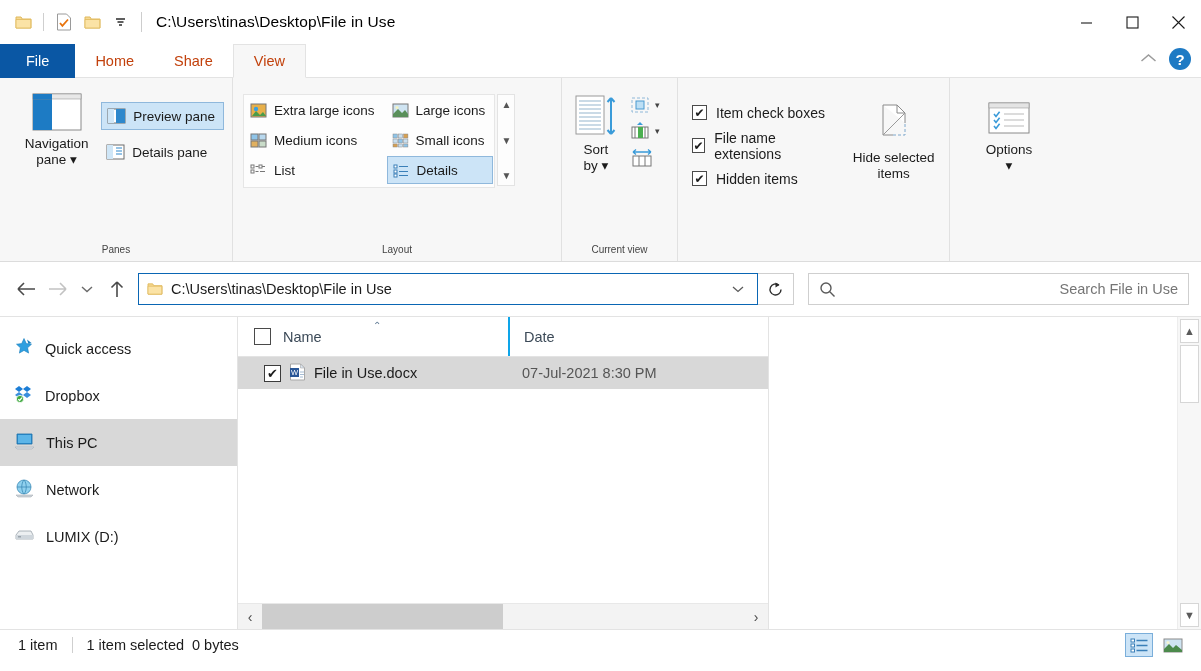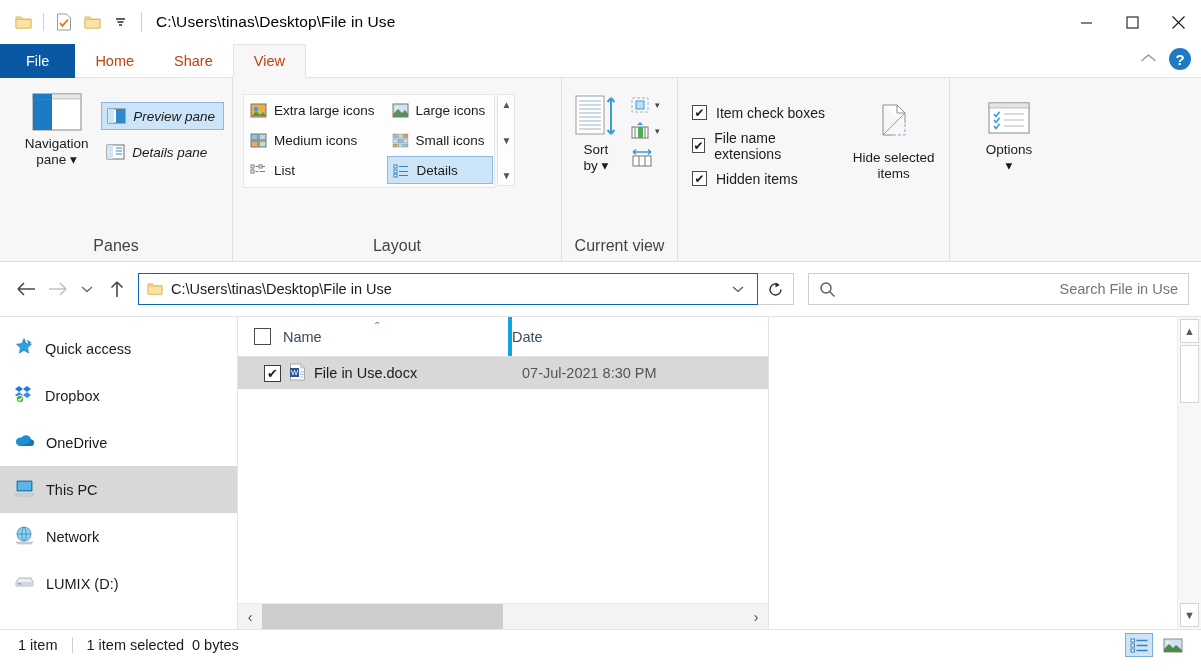--- a/index.html
+++ b/index.html
@@ -45,21 +45,21 @@
   }
 
   
   .ribbon {
     height: 184px; flex: none; background: #f7f7f7; border-bottom: 1px solid #dcdcdc;
     display: flex; position: relative;
   }
   .rgroup { display: flex; flex-direction: column; position: relative; padding-top: 6px; }
   .rgroup + .rgroup { border-left: 1px solid #e1e1e1; }
   .rgroup-body { flex: 1; display: flex; align-items: flex-start; padding: 4px 8px 0 8px; }
-  .rgroup-label { text-align: center; font-size: 16px; color: #444; padding-bottom: 6px; }
+  .rgroup-label { text-align: center; font-size: 10px; color: #444; padding-bottom: 6px; }
 
   .bigbtn {
     display: flex; flex-direction: column; align-items: center; justify-content: flex-start;
     padding: 4px 6px; min-width: 74px; cursor: default;
   }
   .bigbtn-label { font-size: 13.5px; color: #1b1b1b; text-align: center; line-height: 16px; margin-top: 4px; }
 
   .smallbtn {
     display: flex; align-items: center; gap: 7px; padding: 3px 8px 3px 5px;
     font-size: 13.5px; color: #1b1b1b; height: 28px; white-space: nowrap;
@@ -111,21 +111,21 @@
 
   .navpane { width: 237px; flex: none; background: #fff; padding-top: 8px; overflow: hidden; }
   .navitem { height: 47px; display: flex; align-items: center; padding-left: 14px; gap: 11px; font-size: 14.5px; }
   .navitem.selected { background: #d8d8d8; }
 
   .filearea { flex: 1; display: flex; flex-direction: column; min-width: 0; border-left: 1px solid #e3e3e3; }
   .listwrap { flex: 1; display: flex; flex-direction: column; min-height: 0; width: 548px; border-right: 1px solid #e3e3e3; }
   .colhdr { height: 40px; display: flex; align-items: center; border-bottom: 1px solid #e3e3e3; background:#fff; position: relative; }
   .col { display: flex; align-items: center; height: 100%; font-size: 14.5px; color: #3c4a58; position: relative; }
   .col.name { width: 270px; padding-left: 16px; gap: 12px; }
-  .col.date { width: 260px; border-left: 4px solid #0ea5e9; }
+  .col.date { width: 260px; padding-left: 14px; border-left: 2px solid #0ea5e9; }
   .sortarrow { position: absolute; top: 3px; left: 50%; font-size: 10px; color: #5e7994; }
   .hdrchk { width: 17px; height: 17px; border: 1px solid #4a4a4a; background: #fff; }
 
   .rows { flex: 1; overflow: hidden; background: #fff; }
   .frow { height: 32px; display: flex; align-items: center; font-size: 14.5px; }
   .frow.selected { background: #d8d8d8; }
   .fname { width: 270px; display: flex; align-items: center; padding-left: 26px; gap: 8px; }
   .fdate { width: 260px; padding-left: 14px; color: #555; }
   .rowchk {
     width: 17px; height: 17px; border: 1px solid #3c3c3c; background: #fff;
@@ -230,21 +230,21 @@
               <rect x="2" y="2" width="48" height="36" fill="#fff" stroke="#8a8a8a"></rect>
               <rect x="2" y="2" width="19" height="36" fill="#1d7bc4"></rect>
               <rect x="2" y="2" width="48" height="5" fill="#e8e8e8" stroke="#8a8a8a" stroke-width=".5"></rect>
               <rect x="2" y="2" width="19" height="5" fill="#1d7bc4"></rect>
             </svg>
           <div class="bigbtn-label">
             <span>Navigation</span><br>
             <span>pane</span><span> ▾</span>
           </div>
         </div>
-        <div style="display:flex;flex-direction:column;gap:8px;padding-top:14px;font-style:italic;">
+        <div style="display:flex;flex-direction:column;gap:8px;padding-top:14px;">
           <div class="smallbtn checked">
             <svg width="19" height="16" viewBox="0 0 19 16">
                 <rect x="1" y="1" width="17" height="14" fill="#fff" stroke="#6d6d6d"></rect>
                 <rect x="1" y="1" width="6" height="14" fill="#cfe6f7"></rect>
                 <rect x="9" y="1" width="9" height="14" fill="#2e88cc"></rect>
               </svg>
             <span>Preview pane</span>
           </div>
           <div class="smallbtn">
             <svg width="19" height="16" viewBox="0 0 19 16">
@@ -499,29 +499,20 @@
               <path d="M5 2L1 5l4 3 4-3z" fill="#1c7ed6"></path>
               <path d="M13 2L9 5l4 3 4-3z" fill="#1c7ed6"></path>
               <path d="M1 11l4-3 4 3-4 3z" fill="#3b8fdd"></path>
               <path d="M13 8l4 3-4 3-4-3z" fill="#3b8fdd"></path>
               <circle cx="6" cy="15" r="3.6" fill="#3ca83c" stroke="#fff" stroke-width=".8"></circle>
               <path d="M4.3 15.1l1.3 1.4 2.4-2.8" fill="none" stroke="#fff" stroke-width="1.3"></path>
             </svg>
         </span>
         <span>Dropbox</span>
       </div>
-      <div class="navitem">
-        <span>
-          <svg width="21" height="20" viewBox="0 0 21 20">
-              <path d="M5 15h11.5a3.3 3.3 0 0 0 .3-6.6A5 5 0 0 0 7.6 6.6 3.9 3.9 0 0 0 5 15z" fill="#1a8fd8"></path>
-              <path d="M5 15h11.5a3.3 3.3 0 0 0 .3-6.6 5 5 0 0 0-2.3-1.6c2.4 1.6 1.2 5 1.2 5z" fill="#1478b8"></path>
-            </svg>
-        </span>
-        <span>OneDrive</span>
-      </div>
       <div class="navitem selected">
         <span>
           <svg width="21" height="20" viewBox="0 0 21 20">
               <path d="M3 3h15v10H3z" fill="#2f8fd0" stroke="#1a6fa8" stroke-width=".8"></path>
               <path d="M4 4h13v8H4z" fill="#5cb5e8"></path>
               <path d="M1 16h19l-2 2H3z" fill="#d8dde2" stroke="#a8b0b8" stroke-width=".6"></path>
             </svg>
         </span>
         <span>This PC</span>
       </div>

